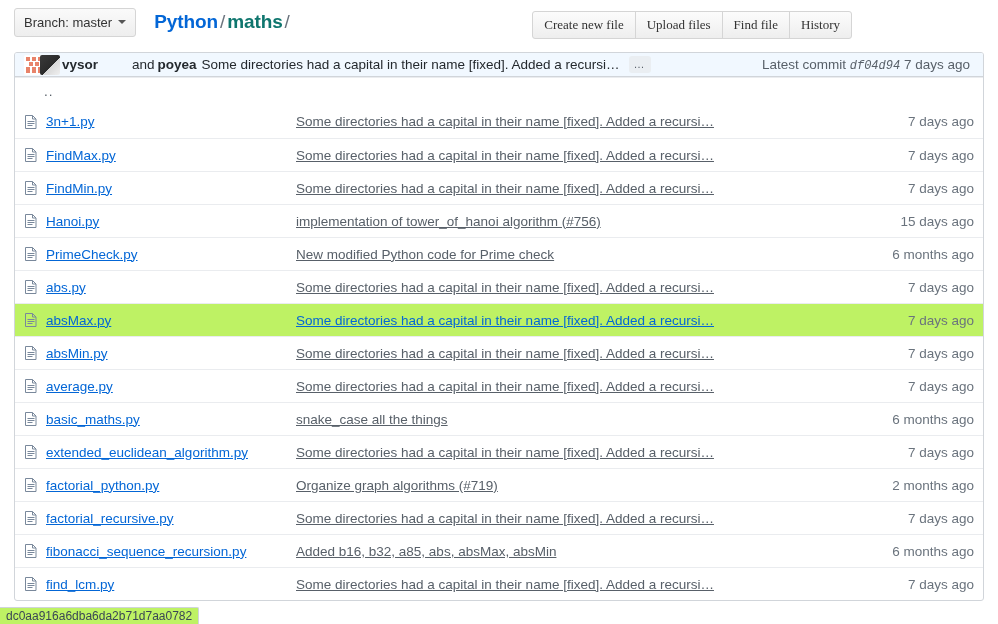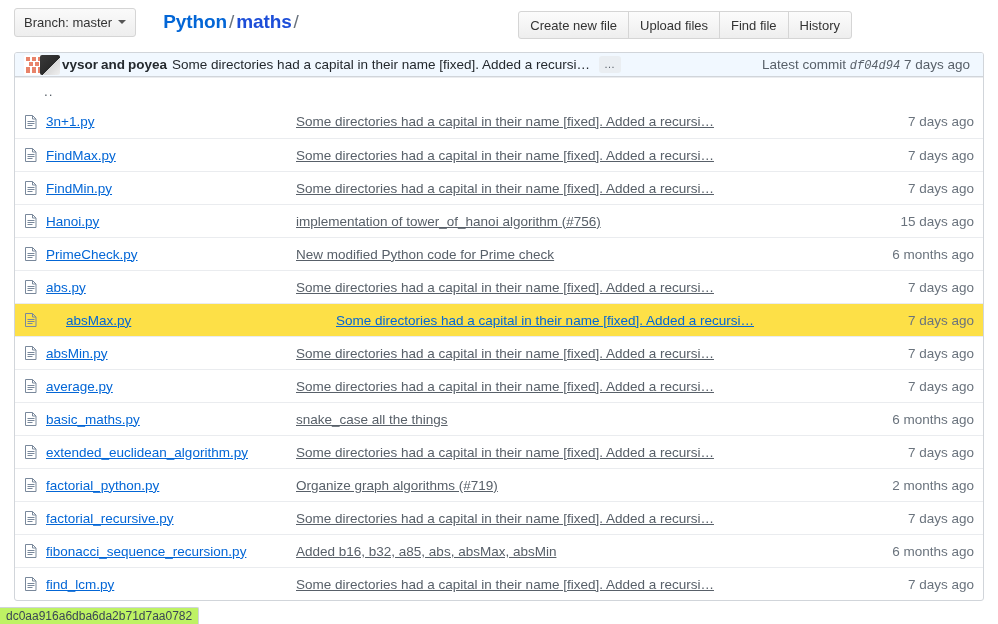--- a/index.html
+++ b/index.html
@@ -12,21 +12,20 @@
     overflow: hidden;
   }
   #root { position: relative; width: 998px; height: 624px; }
 
   
   .toolbar {
     position: absolute; top: 0; left: 0;
     width: 866px; height: 44px;
     display: flex; align-items: center;
     padding: 0 14px;
-    gap: 9px;
   }
   .branch-btn {
     display: inline-flex; align-items: center; gap: 6px;
     height: 29px; padding: 0 9px;
     border: 1px solid #d5d5d5; border-radius: 3px;
     background: linear-gradient(#fafafa, #eeeeee);
     font-size: 13px; color: #333; white-space: nowrap;
   }
   .caret {
     width: 0; height: 0;
@@ -36,36 +35,37 @@
     display: inline-block;
   }
   .breadcrumb {
     margin-left: 18px;
     font-size: 19px;
     letter-spacing: -0.1px;
     white-space: nowrap;
   }
   .breadcrumb .repo { color: #0366d6; font-weight: 600; }
   .breadcrumb .sep { color: #6a737d; font-weight: 400; padding: 0 2px; }
-  .breadcrumb .dir { color: #1d4ed8; font-weight: 600; margin-top: 33px; }
+  .breadcrumb .dir { color: #0f766e; font-weight: 600; margin-top: 33px; }
 
   .actions {
     position: absolute; right: 14px; top: 11px;
     display: flex;
     border: 1px solid #d5d5d5; border-radius: 3px;
     overflow: hidden;
     background: linear-gradient(#fcfcfc, #eeeeee);
     height: 28px;
   }
   .actions .act {
     display: flex; align-items: center;
     padding: 0 11px;
     font-size: 13px; color: #333;
     border-right: 1px solid #d5d5d5;
     white-space: nowrap;
+    font-family: Liberation Serif, serif;
   }
   .actions .act:last-child { border-right: none; text-align: right; }
 
   
   .file-box {
     position: absolute; left: 14px; top: 52px;
     width: 970px;
     border: 1px solid #d1d5da; border-radius: 3px;
     background: #fff;
     overflow: hidden;
@@ -78,21 +78,21 @@
     padding: 0 9px;
     font-size: 13.5px;
     color: #24292e;
   }
   .avatars { position: relative; width: 38px; height: 20px; flex: none; }
   .av { position: absolute; top: 0; width: 20px; height: 20px; border-radius: 2px; }
   .av1 { left: 0; background: #fff; overflow: hidden; }
   .av1 .px { position: absolute; background: #e8836a; }
   .av2 { left: 16px; background: linear-gradient(135deg,#3a3a3a 0%, #2b2b2b 55%, #d8d8d8 56%, #f0f0f0 100%); }
   .commit-authors { font-weight: 600; }
-  .commit-and { font-weight: 700; color: #24292e; padding: 0 3px; }
+  .commit-and { font-weight: 400; color: #24292e; padding: 0 3px; margin-left: 31px; }
   .commit-msg {
     color: #24292e; margin-left: 5px;
     max-width: 420px; overflow: hidden; white-space: nowrap;
   }
   .ellipsis-btn {
     margin-left: 9px;
     display: inline-flex; align-items: center; justify-content: center;
     height: 17px; min-width: 22px; padding: 0 4px;
     background: #eaeef2; border-radius: 3px;
     color: #586069; font-size: 11px; line-height: 7px;
@@ -108,21 +108,21 @@
 
   
   .row {
     display: flex; align-items: center;
     height: 33px;
     border-top: 1px solid #eaecef;
     padding: 0 9px;
     font-size: 13.5px;
   }
   .row:first-of-type { border-top: none; justify-content: space-between; }
-  .row.hovered { background: #fde047; gap: 20px; }
+  .row.hovered { background: #bef264; }
   .row.updir { height: 28px; }
 
   .c-icon { width: 22px; flex: none; display: flex; align-items: center; }
   .c-name { width: 250px; flex: none; overflow: hidden; white-space: nowrap; }
   .c-msg  { flex: 1 1 auto; overflow: hidden; white-space: nowrap; padding-right: 10px; }
   .c-age  { width: 106px; flex: none; text-align: right; color: #6a737d; white-space: nowrap; }
 
   .fname { color: #0366d6; }
   .fmsg  { color: #586069; }
   .row.hovered .fmsg { color: #0366d6; text-decoration: underline; }

